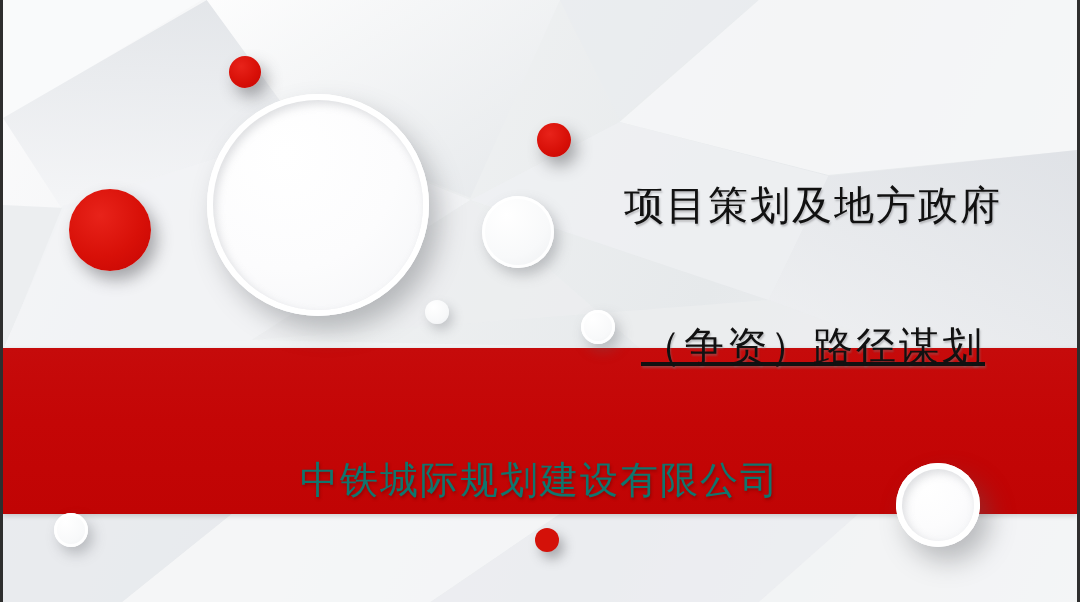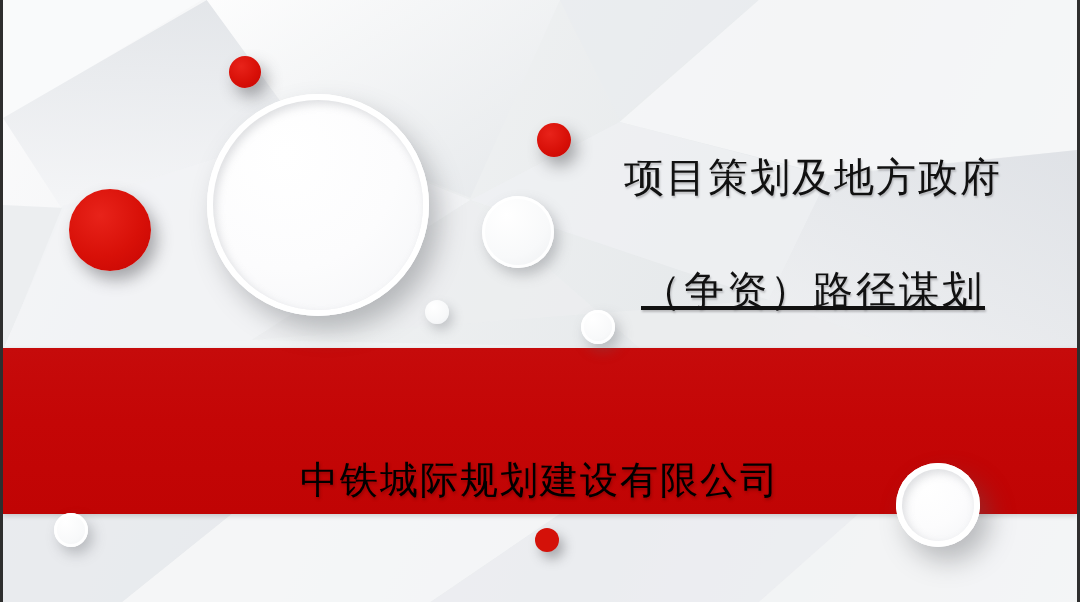--- a/index.html
+++ b/index.html
@@ -89,33 +89,33 @@
     width: 500px;
     text-align: center;
     font-family: "DejaVu Serif", "Liberation Serif", serif;
     font-size: 40px;
     line-height: 1.42;
     letter-spacing: 2px;
     color: #111111;
     text-shadow: 1px 2px 2px rgba(120,120,125,0.45);
     white-space: pre-line;
   }
-  .title .line { display: block; }
+  .title .line { display: block; margin-top: 28px; }
   .title .line2 { letter-spacing: 3px; text-decoration: underline; }
 
   .company {
     position: absolute;
     left: 0;
     right: 0;
     top: 455px;
     text-align: center;
     font-family: "Liberation Sans", "DejaVu Sans", sans-serif;
     font-size: 38px;
     letter-spacing: 2px;
-    color: #000000;
+    color: #0f766e;
     text-shadow: 1px 2px 3px rgba(90,0,0,0.45);
   }
 </style>
 </head>
 <body>
 
 <div id="slide">
 
   <div class="bg-layer bg-base"></div>
 

